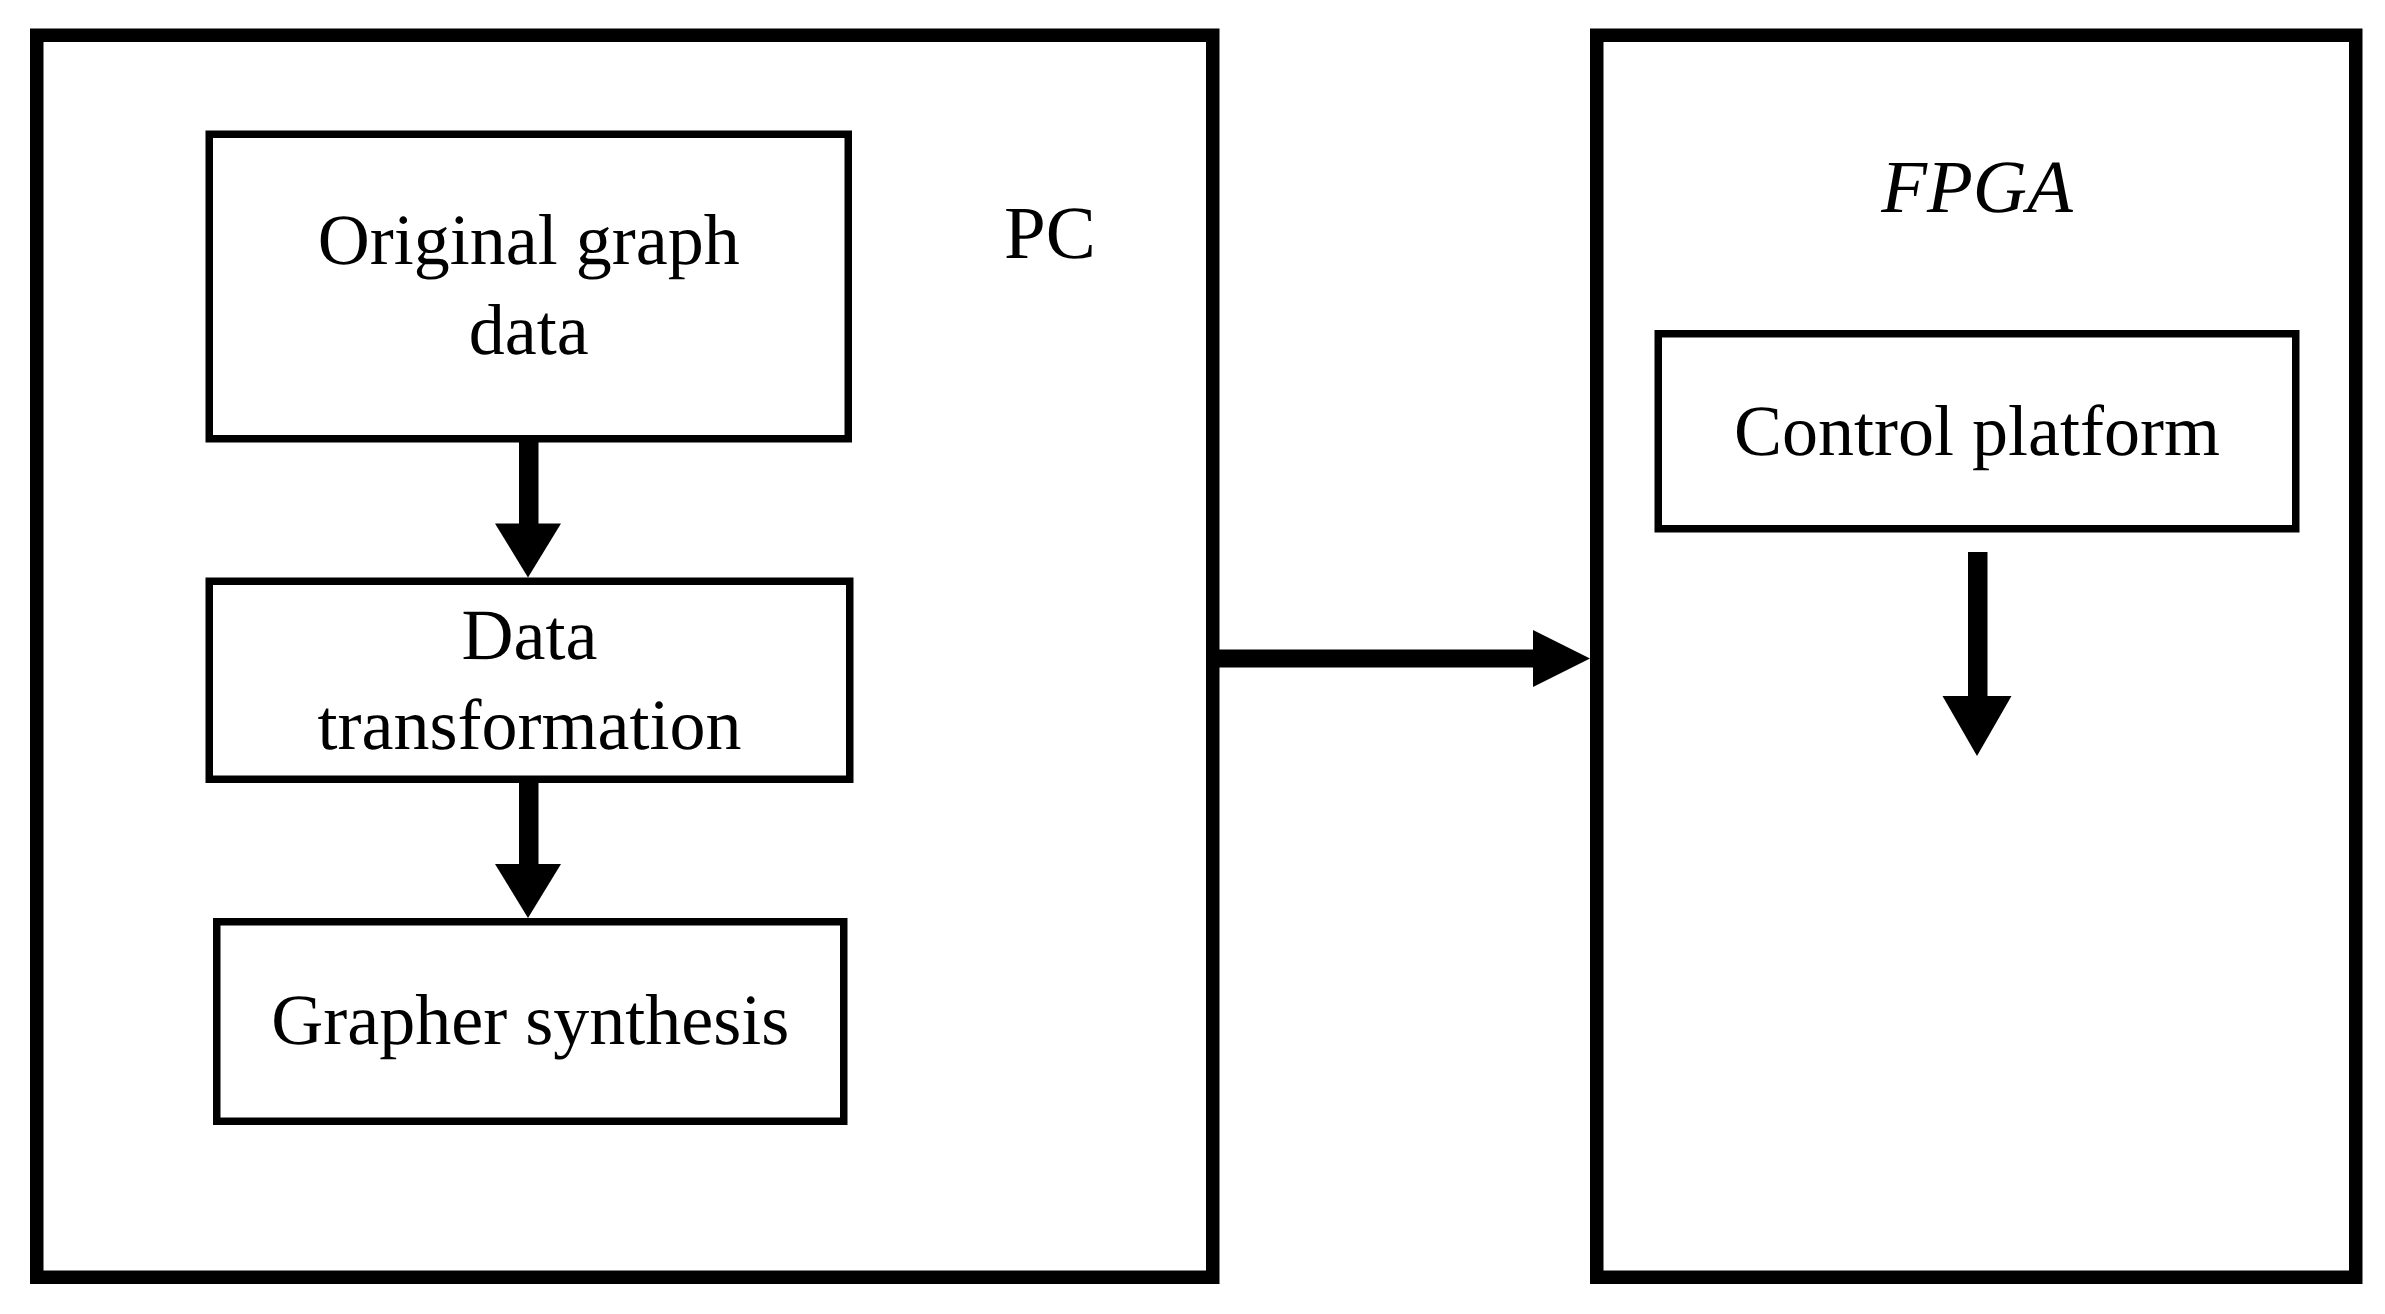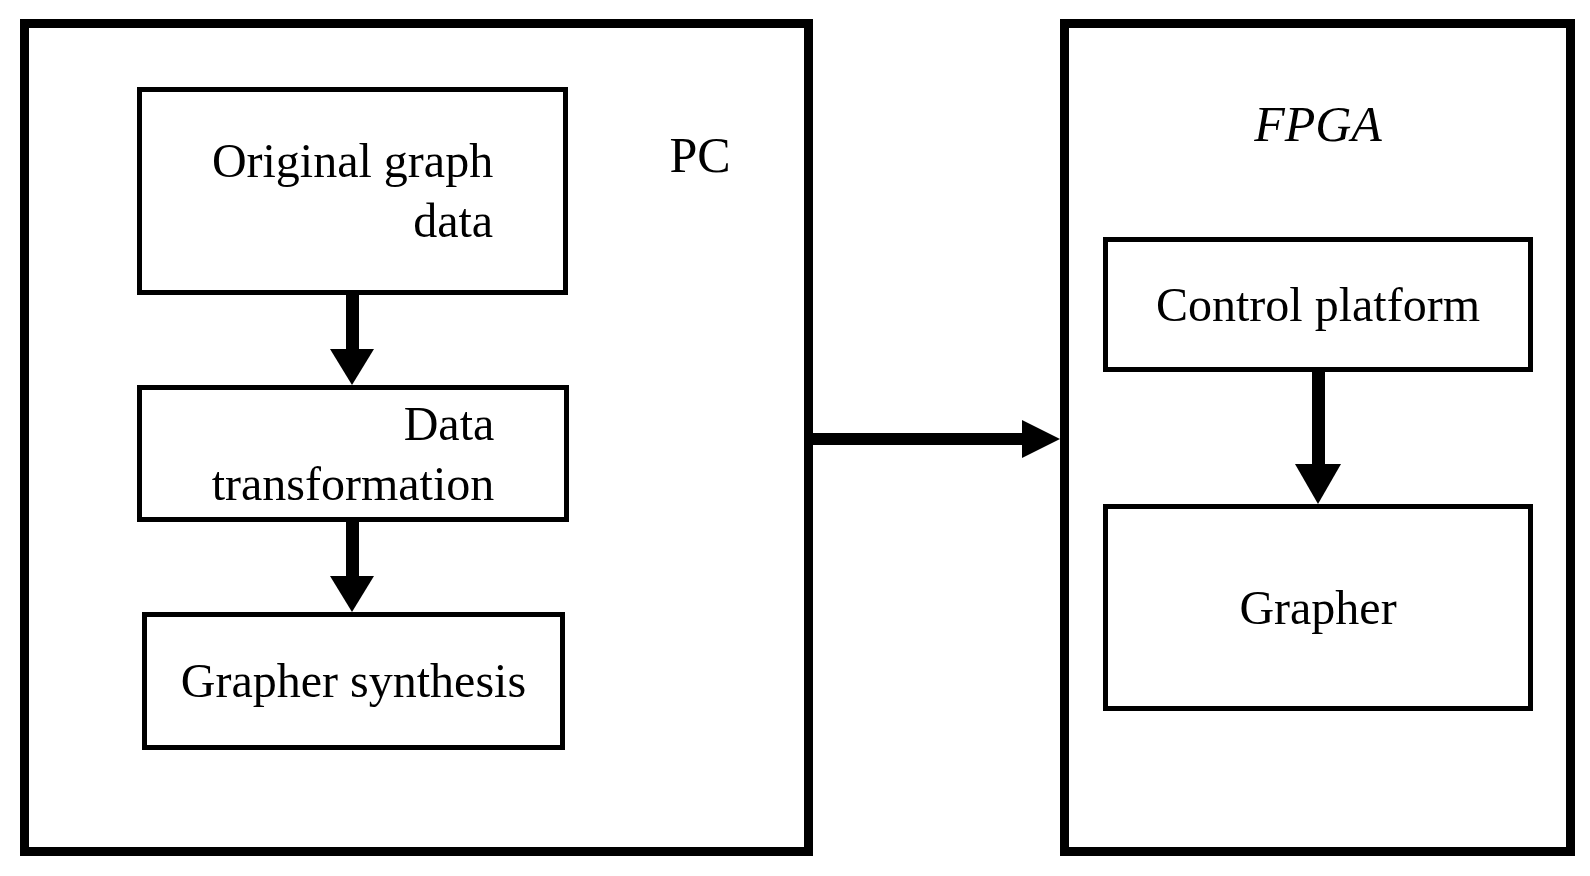--- a/index.html
+++ b/index.html
@@ -36,29 +36,29 @@
   .pc-label   { left: 620px;  top: 127px; width: 160px; }
   .fpga-label { left: 1218px; top: 96px;  width: 200px; font-style: italic; }
 
   
   .node-box {
     border: 5px solid #000000;
     background: #ffffff;
     display: flex;
     align-items: center;
     justify-content: center;
-    text-align: right;
+    text-align: center;
     font-size: 48px;
     line-height: 60px;
     white-space: pre-line;
   }
   .node-original  { left: 137px;  top: 87px;  width: 431px; height: 208px; }
   .node-transform { left: 137px;  top: 385px; width: 432px; height: 137px; }
   .node-vivado    { left: 142px;  top: 612px; width: 423px; height: 138px; }
-  .node-control   { left: 1103px; top: 237px; width: 430px; height: 135px; }
+  .node-control   { left: 1103px; top: 220px; width: 430px; height: 135px; }
   .node-grapher   { left: 1103px; top: 504px; width: 430px; height: 207px; }
 
   
   .shaft { background: #000000; }
   .shaft-v1 { left: 346px;  top: 291px; width: 13px;  height: 60px; }
   .head-v1  { left: 330px;  top: 349px; width: 0; height: 0;
               border-left: 22px solid transparent; border-right: 22px solid transparent;
               border-top: 36px solid #000000; }
   .shaft-v2 { left: 346px;  top: 518px; width: 13px;  height: 60px; }
   .head-v2  { left: 330px;  top: 576px; width: 0; height: 0;
@@ -87,21 +87,20 @@
   <div class="abs node-box node-original">Original graph
 data</div>
 
   <div class="abs node-box node-transform">Data
 transformation</div>
 
   <div class="abs node-box node-vivado">Grapher synthesis</div>
 
   <div class="abs node-box node-control">Control platform</div>
 
-  <div class="abs node-box node-grapher">Grapher</div>
 
   <div class="abs shaft shaft-v1"></div>
   <div class="abs head-v1"></div>
 
   <div class="abs shaft shaft-v2"></div>
   <div class="abs head-v2"></div>
 
   <div class="abs shaft shaft-v3"></div>
   <div class="abs head-v3"></div>
 

